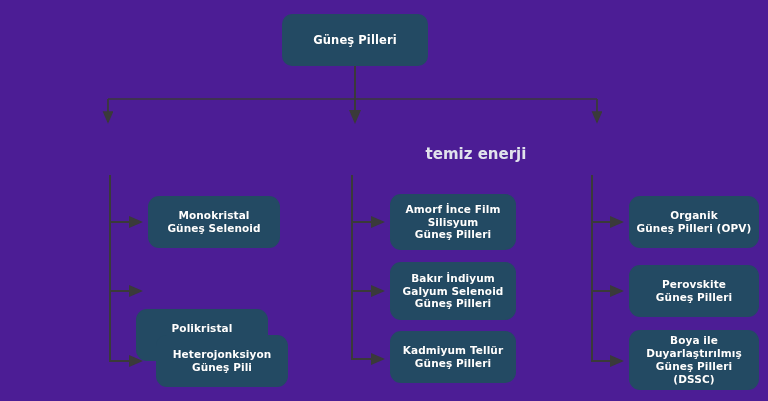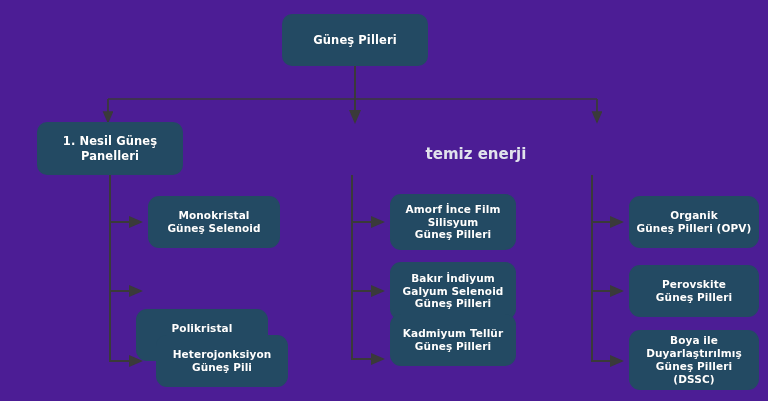--- a/index.html
+++ b/index.html
@@ -99,23 +99,20 @@
     <path d="M592,291 L622,291" stroke="#3a3a3a" stroke-width="2" fill="none" marker-end="url(#arrowhead)"></path>
     <path d="M592,361 L622,361" stroke="#3a3a3a" stroke-width="2" fill="none" marker-end="url(#arrowhead)"></path>
   </svg>
 
   <div class="watermark">temiz enerji</div>
 
   <div class="node root" style="left:282px; top:14px; width:146px; height:52px;">
     <span class="node-label">Güneş Pilleri</span>
   </div>
 
-  <div class="node gen" style="left:37px; top:122px; width:146px; height:53px;">
-    <span class="node-label">1. Nesil Güneş Panelleri</span>
-  </div>
 
 
 
   <div class="node leaf" style="left:148px; top:196px; width:132px; height:52px;">
     <span class="node-label">Monokristal
 Güneş Selenoid</span>
   </div>
   <div class="node leaf" style="left:136px; top:265px; width:132px; height:52px;margin-top:44px;">
     <span class="node-label">Polikristal
 Güneş Pilleri</span>
@@ -128,21 +125,21 @@
   <div class="node leaf" style="left:390px; top:194px; width:126px; height:56px;">
     <span class="node-label">Amorf İnce Film
 Silisyum
 Güneş Pilleri</span>
   </div>
   <div class="node leaf" style="left:390px; top:262px; width:126px; height:58px;">
     <span class="node-label">Bakır İndiyum
 Galyum Selenoid
 Güneş Pilleri</span>
   </div>
-  <div class="node leaf" style="left:390px; top:314px; width:126px; height:52px;">
+  <div class="node leaf" style="left:390px; top:331px; width:126px; height:52px;">
     <span class="node-label">Kadmiyum Tellür
 Güneş Pilleri</span>
   </div>
 
   <div class="node leaf" style="left:629px; top:196px; width:130px; height:52px;">
     <span class="node-label">Organik
 Güneş Pilleri (OPV)</span>
   </div>
   <div class="node leaf" style="left:629px; top:265px; width:130px; height:52px;">
     <span class="node-label">Perovskite

